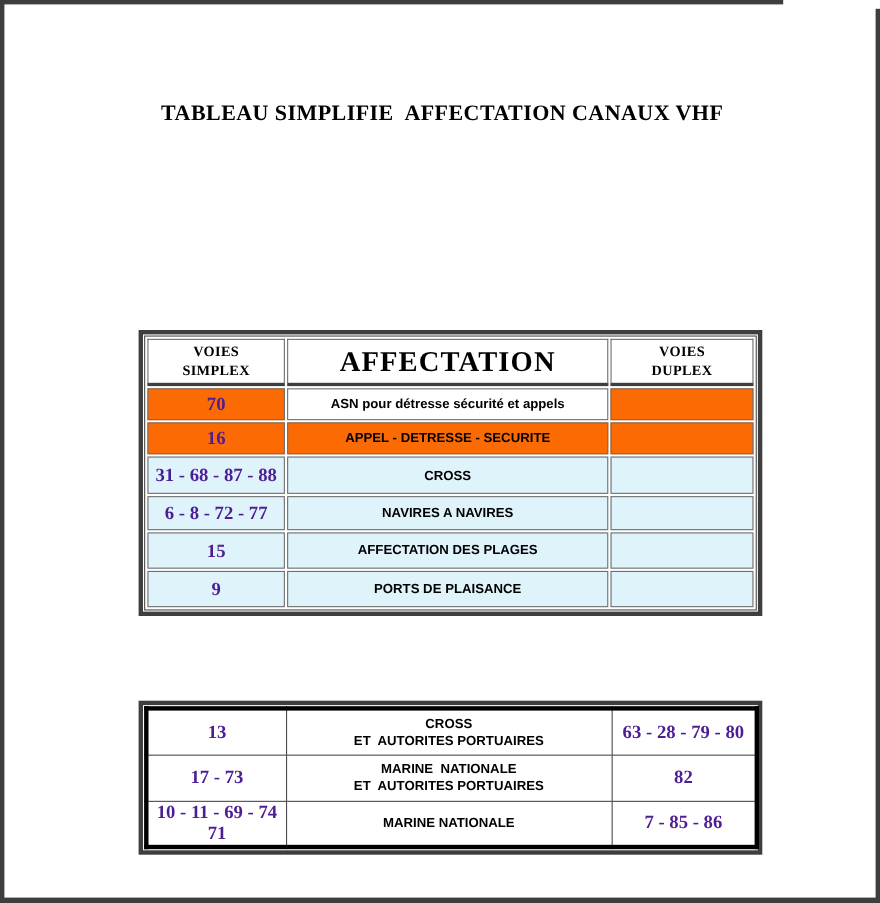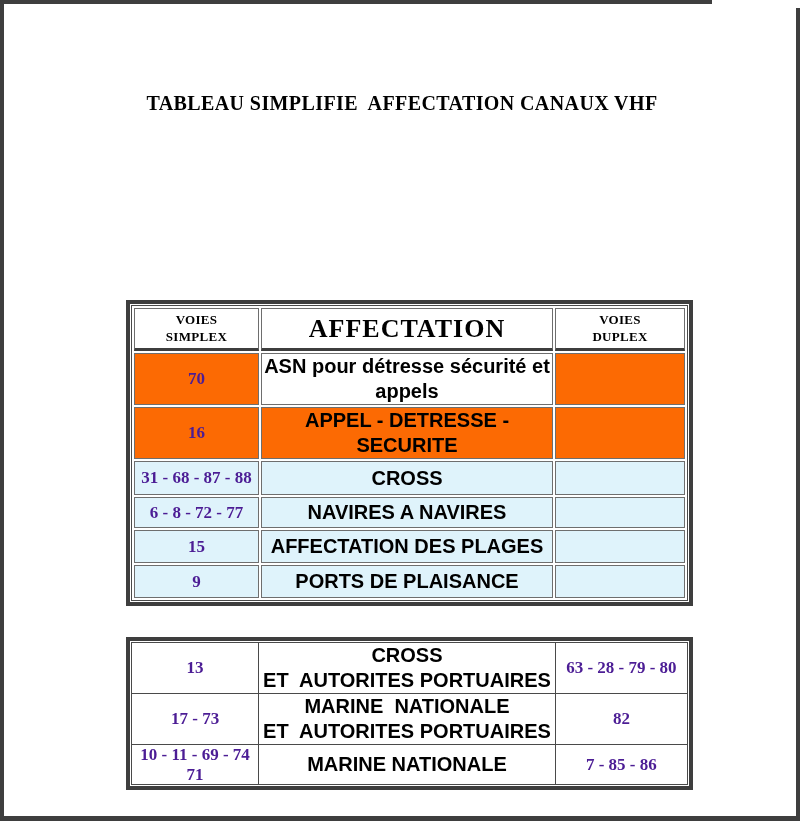--- a/index.html
+++ b/index.html
@@ -64,25 +64,25 @@
   .row-orange td{background:var(--orange);}
   .row-blue td{background:var(--light-blue);}
   td.cell-white{background:#fff !important;}
 
   .num{
     font-family:"Liberation Serif", serif;
     font-weight:bold;font-size:17px;color:#4c1d95;line-height:1.15;
   }
   .aff{
     font-family:"Liberation Sans", sans-serif;
-    font-weight:bold;font-size:20px;color:#000;line-height:1.25;
+    font-weight:bold;font-size:12px;color:#000;line-height:1.25;
   }
 
   
-  .t2 table{border-collapse:collapse;border:1px solid #000000;background:#fff;}
+  .t2 table{border-collapse:collapse;border:4px solid #000000;background:#fff;}
   .t2 td{
     border:1px solid #4A4A4A;
     text-align:center;vertical-align:middle;
     padding:0 2px;box-sizing:border-box;
     white-space:pre-wrap;overflow:hidden;background:#fff;
   }
 </style>
 </head>
 <body>
 

